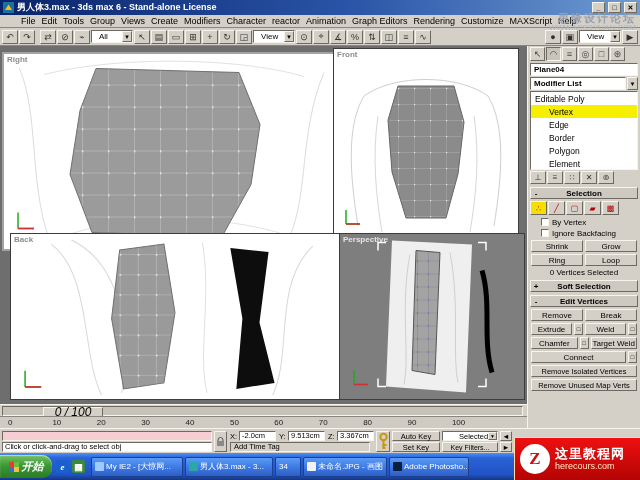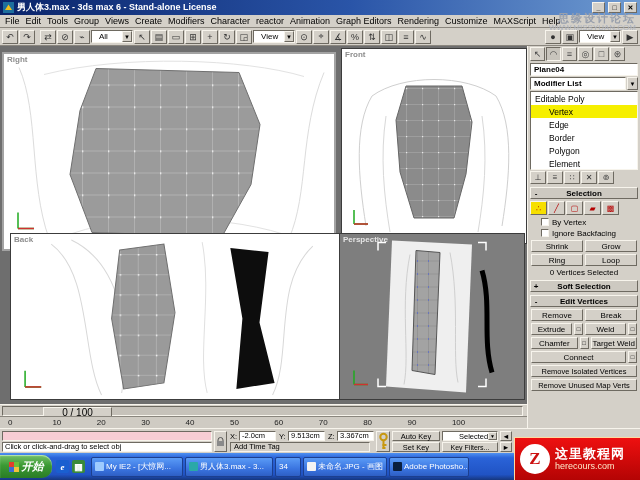--- a/index.html
+++ b/index.html
@@ -14,21 +14,21 @@
   .sunk { background:#fff; border:1px solid; border-color:#6e6a61 #f7f4ec #f7f4ec #6e6a61; }
   .sunkgray { background:#d4d0c8; border:1px solid; border-color:#6e6a61 #f7f4ec #f7f4ec #6e6a61; }
   
   .titlebar { position:absolute; left:0; top:0; width:640px; height:15px;
     background:linear-gradient(90deg,#0a246a,#2a55a8 55%,#6f9bd1);
     color:#fff; font-size:9px; font-weight:bold; display:flex; align-items:center; padding:0 3px; gap:3px; }
   .title-text { flex:1; white-space:nowrap; overflow:hidden; }
   .winbtn { width:13px; height:11px; font-size:7px; display:flex; align-items:center; justify-content:center; color:#000; }
   
   .menubar { position:absolute; left:0; top:15px; width:640px; height:13px; background:#d4d0c8;
-    border-bottom:1px solid #8a867e; display:flex; align-items:center; font-size:9px; padding-left:2px; }
+    border-bottom:1px solid #8a867e; display:flex; align-items:center; font-size:9px; padding-left:18px; }
   .menu-item { padding:0 3px; white-space:nowrap; }
   
   .watermark { position:absolute; right:4px; top:12px; text-align:right; z-index:6; line-height:1.1;
     color:#99a0ad; pointer-events:none; }
   .wm1 { font-size:11px; font-weight:bold; letter-spacing:2px; }
   .wm2 { font-size:8px; color:#aeb4c0; }
   
   .toolbar { position:absolute; left:0; top:28px; width:640px; height:18px; background:#d4d0c8;
     border-bottom:1px solid #8a867e; display:flex; align-items:center; gap:1px; padding:0 2px; }
   .ticon { width:16px; height:14px; display:flex; align-items:center; justify-content:center;
@@ -39,21 +39,21 @@
   .tcombo .lbl { flex:1; padding-left:7px; white-space:nowrap; overflow:hidden; }
   .tcombo .arr { width:10px; height:11px; background:#d4d0c8; border:1px solid;
     border-color:#f7f4ec #6e6a61 #6e6a61 #f7f4ec; font-size:6px; display:flex; align-items:center; justify-content:center; }
   .tspacer { flex:1; }
   
   .vparea { position:absolute; left:0; top:46px; width:527px; height:358px; background:#6e6e6e; }
   .vp { position:absolute; background:#fff; overflow:hidden; }
   .vp-label { position:absolute; left:3px; top:1px; font-size:8px; color:#8d8d8d; z-index:2; font-weight:bold; }
   .vp svg { display:block; width:100%; height:100%; }
   .vp-tl { left:2px; top:6px; width:334px; height:199px; border:2px solid #a3a3a3; }
-  .vp-tr { left:341px; top:2px; width:186px; height:196px; border:1px solid #3c3c3c; }
+  .vp-tr { left:333px; top:2px; width:186px; height:196px; border:1px solid #3c3c3c; }
   .vp-bl { left:10px; top:187px; width:334px; height:167px; border:1px solid #3c3c3c; }
   .vp-br { left:339px; top:187px; width:186px; height:167px; border:1px solid #3c3c3c; background:#7e7e7e; }
   .vp-br .vp-label { color:#e6e6e6; }
   
   .cmd { position:absolute; left:527px; top:46px; width:113px; height:382px; background:#d4d0c8;
     border-left:1px solid #f7f4ec; font-size:8px; }
   .cmd-tabs { display:flex; gap:1px; padding:1px 2px; height:16px; }
   .cmd-tab { width:15px; height:14px; display:flex; align-items:center; justify-content:center; font-size:9px; color:#444; }
   .cmd-tab.active { border-color:#6e6a61 #f7f4ec #f7f4ec #6e6a61; background:#c8c4bc; }
   .row { display:flex; margin:1px 2px; gap:1px;font-weight:bold; }
@@ -77,22 +77,22 @@
   .pair { display:flex; gap:2px; margin:2px 3px; }
   .pbtn { flex:1; height:12px; display:flex; align-items:center; justify-content:center; font-size:8px; }
   .sq { width:9px; height:12px; flex:none; display:flex; align-items:center; justify-content:center; font-size:6px; }
   .cstatus { text-align:center; font-size:8px; margin:2px 0; }
   .fullbtn { margin:2px 3px; height:12px; display:flex; align-items:center; justify-content:center; font-size:7.5px; }
   
   .timeslider { position:absolute; left:0; top:404px; width:527px; height:12px; background:#d4d0c8;
     border-top:1px solid #f7f4ec; }
   .ts-track { position:absolute; left:2px; top:1px; width:521px; height:10px; background:#c6c2ba;
     border:1px solid; border-color:#6e6a61 #f7f4ec #f7f4ec #6e6a61; }
-  .ts-thumb { position:absolute; left:40px; top:0px; width:69px; height:10px; font-size:10px;
-    display:flex; align-items:center; justify-content:center; }
+  .ts-thumb { position:absolute; left:40px; top:0px; width:60px; height:10px; font-size:12px;
+    display:flex; align-items:center; justify-content:center;font-style:italic; }
   .ruler { position:absolute; left:0; top:416px; width:527px; height:12px; background:#cfcbc3;
     border-top:1px solid #8a867e; display:flex; justify-content:space-between; padding:1px 55px 0 8px; font-size:8px; color:#222; }
   .tick { width:20px; text-align:left; }
   
   .statusbar { position:absolute; left:0; top:428px; width:640px; height:25px; background:#d4d0c8;
     border-top:1px solid #f7f4ec; font-size:7.5px; }
   .statusbar .abs { position:absolute; }
   .listener { left:2px; top:2px; width:210px; height:10px; background:#f7cdd4; border:1px solid;
     border-color:#6e6a61 #f7f4ec #f7f4ec #6e6a61; }
   .prompt { left:2px; top:13px; width:210px; height:10px; font-size:7.5px; line-height:8px; padding-left:2px;

